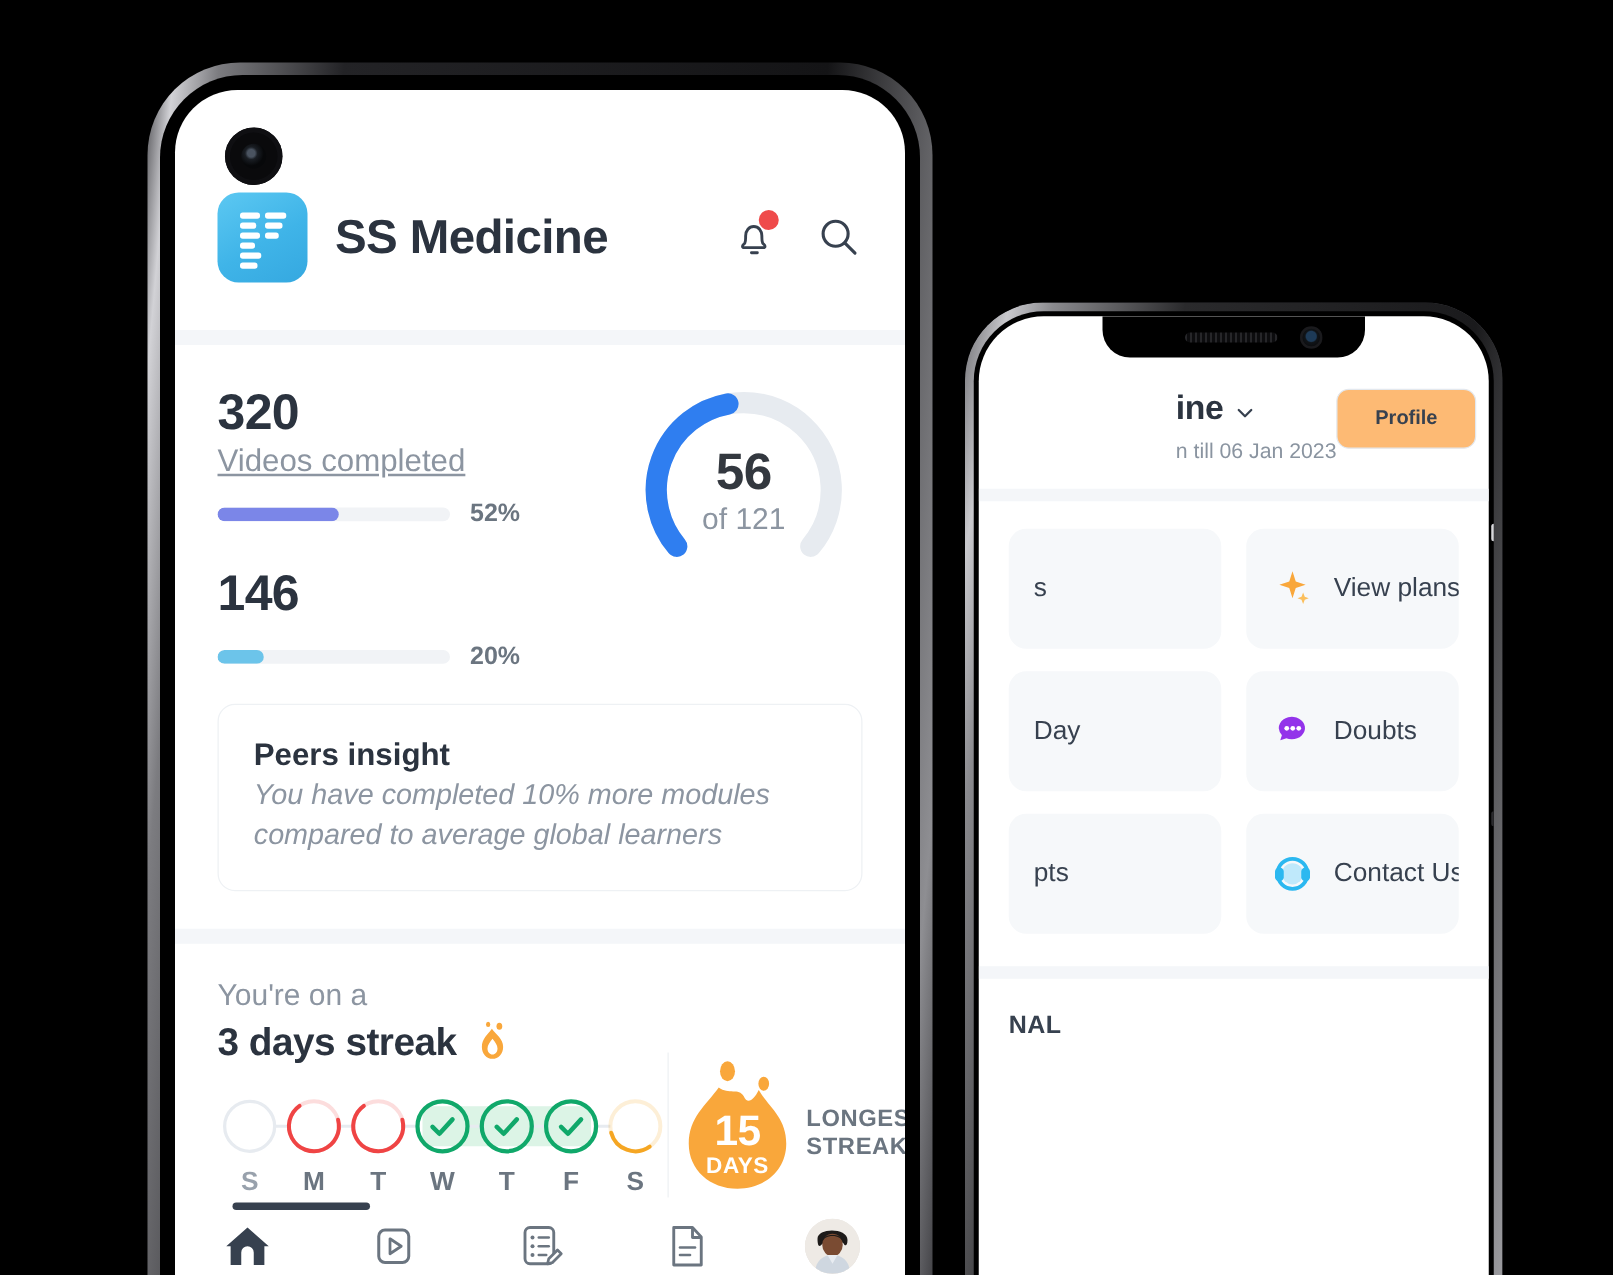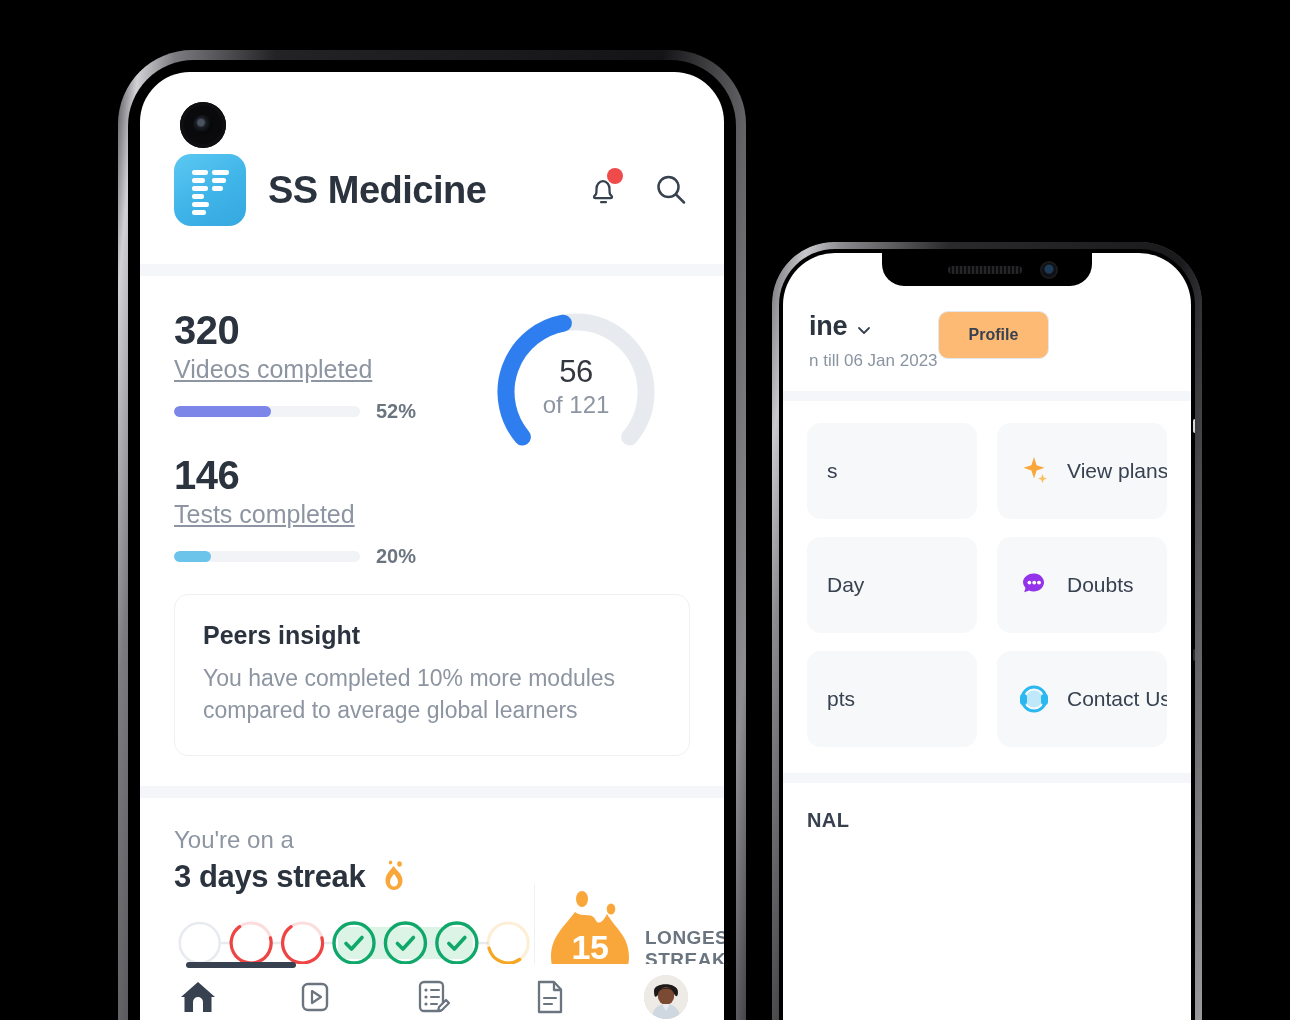--- a/index.html
+++ b/index.html
@@ -62,22 +62,22 @@
   .p2-btn-right {
     position: absolute; right: -2px; top: 170px;
     width: 4px; height: 14px; background: #d7d7da; border-radius: 2px; z-index: 9;
   }
   .p2-btn-right2 {
     position: absolute; right: -2px; top: 400px;
     width: 4px; height: 12px; background: #2a2a2d; border-radius: 2px; z-index: 9;
   }
 
   .p2-header {
-    padding: 58px 26px 20px 26px;
-    display: flex; align-items: flex-start; justify-content: flex-start;
+    padding: 58px 10px 20px 26px;
+    display: flex; align-items: flex-start; justify-content: flex-end;
   }
   .p2-course-row { display: flex; align-items: center; gap: 9px; }
   .p2-course-name {
     font-size: 27px; font-weight: 700; color: #2c3440; letter-spacing: -0.3px;
   }
   .p2-chev { width: 16px; height: 16px; position: relative; top: 3px; }
   .p2-sub {
     margin-top: 9px; font-size: 17px; color: #8a94a0; font-weight: 400;
   }
   .p2-profile-btn {
@@ -155,50 +155,50 @@
   .p1-actions { margin-left: auto; display: flex; align-items: center; gap: 30px; }
   .p1-bell { width: 38px; height: 40px; position: relative; }
   .p1-dot {
     position: absolute; right: -1px; top: -2px;
     width: 16px; height: 16px; border-radius: 50%; background: #ef4b4b;
   }
   .p1-search { width: 38px; height: 38px; }
   .p1-sect-div { height: 12px; background: #f4f6f9; margin-top: 38px; }
 
   .p1-stats {
-    display: flex; padding: 22px 53px 0 34px;
+    display: flex; padding: 22px 34px 0 34px;
   }
   .p1-stats-left { flex: 1; padding-top: 10px; }
   .p1-bignum { font-size: 40px; font-weight: 700; color: #2b333f; letter-spacing: -0.5px; line-height: 1.12; }
   .p1-caption { font-size: 25px; color: #8c95a1; margin-top: 2px; font-weight: 400; text-decoration: underline; }
   .p1-barrow { display: flex; align-items: center; gap: 16px; margin-top: 16px; }
   .p1-bartrack { width: 186px; height: 11px; border-radius: 6px; background: #f1f3f6; overflow: hidden; }
   .p1-barfill { height: 100%; border-radius: 6px; }
   .p1-barpct { font-size: 20px; font-weight: 700; color: #6b7580; }
   .p1-gap { height: 30px; }
 
   .p1-gauge { width: 190px; flex: 0 0 190px; position: relative; padding-top: 4px; }
   .p1-gauge-svg { display: block; }
   .p1-gauge-center {
     position: absolute; left: 0; right: 0; top: 56px; text-align: center;
   }
-  .p1-gauge-num { font-size: 31px; font-weight: 400; color: #33383f; letter-spacing: -0.5px; }
+  .p1-gauge-num { font-size: 41px; font-weight: 700; color: #33383f; letter-spacing: -0.5px; }
   .p1-gauge-of { font-size: 24px; color: #8c95a1; margin-top: 1px; }
   .p1-gauge-label {
     text-align: center; margin-top: 8px;
     font-size: 19px; font-weight: 700; color: #6b7580; letter-spacing: .7px; line-height: 1.25;
   }
 
   .p1-insight {
     margin: 26px 34px 0 34px;
     border: 1px solid #eef1f4; border-radius: 14px;
     padding: 26px 28px 28px 28px;
   }
   .p1-insight-t { font-size: 25px; font-weight: 700; color: #2b333f; }
-  .p1-insight-b { font-size: 23px; color: #8c95a1; line-height: 1.42; margin-top: 12px; }
+  .p1-insight-b { font-size: 23px; color: #8c95a1; line-height: 1.42; margin-top: 0; font-style: italic; }
 
   .p1-streak { padding: 28px 34px 0 34px; display: flex; align-items: flex-end; }
   .p1-streak-left { flex: 1; }
   .p1-streak-small { font-size: 24px; color: #8c95a1; }
   .p1-streak-big-row { display: flex; align-items: center; gap: 14px; margin-top: 4px; }
   .p1-streak-big { font-size: 31px; font-weight: 700; color: #2b333f; letter-spacing: -0.4px; }
   .p1-days { margin-top: 22px; position: relative; width: 360px; height: 50px; }
   .p1-dayrow-labels {
     display: flex; width: 360px; margin-top: 8px;
   }
@@ -388,21 +388,20 @@
                 <div class="p1-barfill" id="bar0" style="width: 52%; background: rgb(123, 134, 232);"></div>
               </div>
               <div class="p1-barpct">52%</div>
             </div>
           </div>
 
           <div class="p1-gap"></div>
 
           <div>
             <div class="p1-bignum">146</div>
-            <div class="p1-caption">Tests completed</div>
             <div class="p1-barrow">
               <div class="p1-bartrack">
                 <div class="p1-barfill" id="bar1" style="width: 20%; background: rgb(108, 196, 234);"></div>
               </div>
               <div class="p1-barpct">20%</div>
             </div>
           </div>
 
         </div>
 

